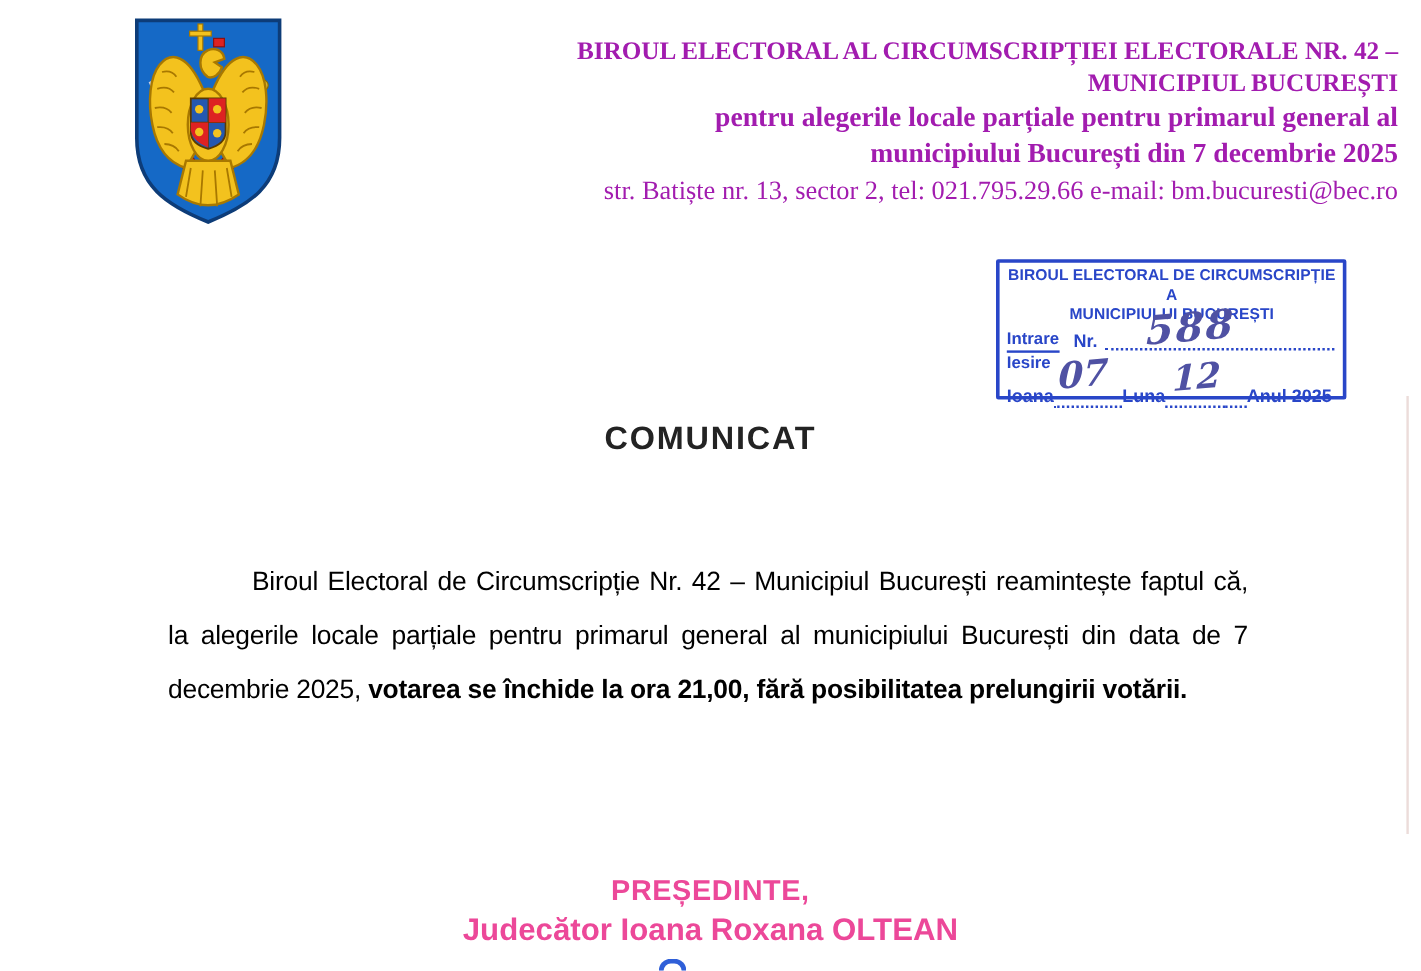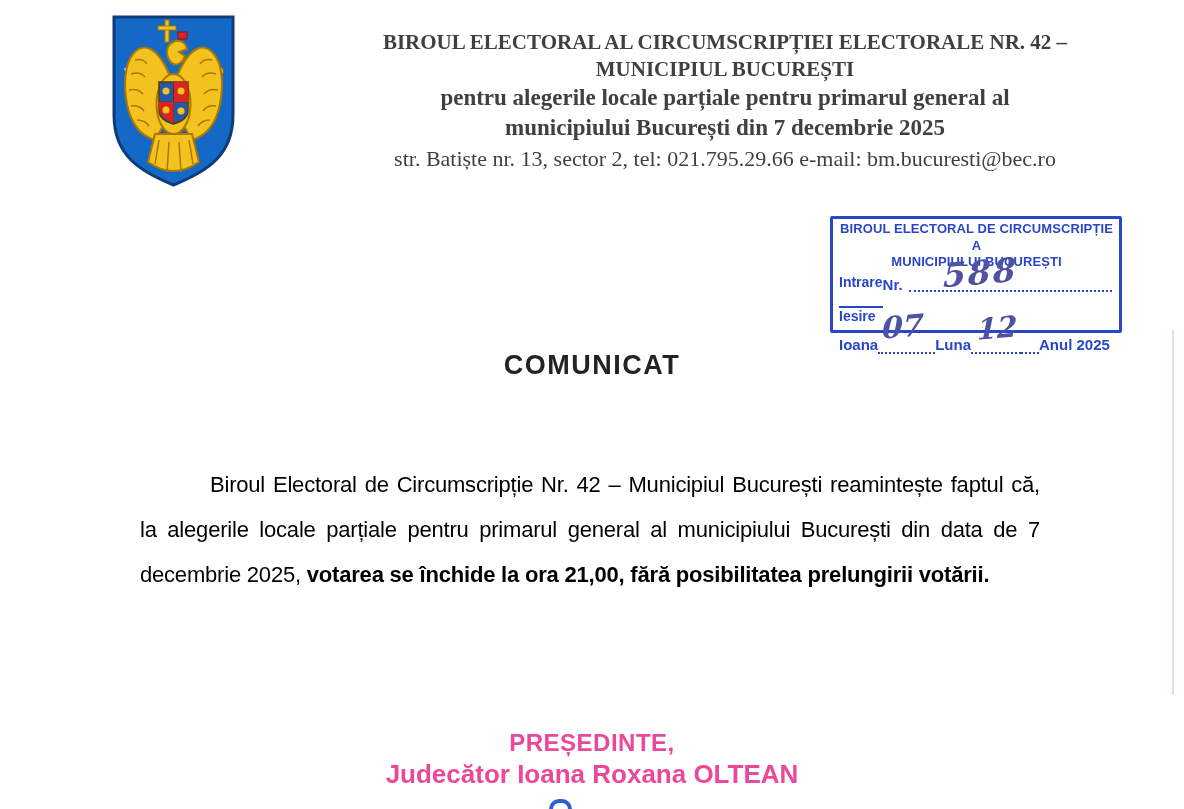--- a/index.html
+++ b/index.html
@@ -8,39 +8,39 @@
     width:1184px;height:809px;
     background:#ffffff;
     overflow:hidden;
     font-family:"Liberation Sans", sans-serif;
   }
 
   
   .coat{position:absolute;left:107px;top:12px;width:133px;height:178px;}
   .letterhead{
     position:absolute;left:285px;top:29px;width:880px;
-    text-align:center;color:#404040;
+    text-align:right;color:#a21caf;
     font-family:"Liberation Serif", serif;
   }
   .lh-caps{font-weight:700;font-size:21px;line-height:27px;}
   .lh-sub{font-weight:700;font-size:23px;line-height:30px;}
   .lh-addr{font-weight:400;font-size:22px;line-height:31px;}
 
   
   .stamp{
     position:absolute;left:830px;top:216px;width:275px;height:107px;
     border:3px solid #2946c8;border-radius:2px;
     color:#2946c8;padding:2px 5px 2px 6px;
     font-family:"Liberation Sans", sans-serif;
   }
   .stamp-title{text-align:center;font-weight:700;font-size:13px;line-height:16.5px;letter-spacing:0.1px;}
   .stamp-row1{display:flex;align-items:flex-start;margin-top:3px;}
   .stamp-io{display:flex;flex-direction:column;font-size:14px;line-height:17px;font-weight:600;}
-  .stamp-io .intrare{border-bottom:2px solid #2946c8;padding-bottom:15px;}
-  .stamp-nr{font-size:15px;font-weight:600;margin-top:2px;}
+  .stamp-io .intrare{border-bottom:2px solid #2946c8;padding-bottom:1px;}
+  .stamp-nr{font-size:15px;font-weight:600;margin-left:12px;margin-top:2px;}
   .leader{position:relative;border-bottom:2px dotted #2946c8;height:16px;}
   .leader-nr{flex:1;margin-left:6px;margin-right:2px;}
   .stamp-row2{display:flex;align-items:flex-end;margin-top:11px;font-size:15px;font-weight:600;line-height:18px;}
   .l1{width:57px;}.l2{width:50px;}.l3{width:18px;}
   .hand{
     position:absolute;color:#4f51a3;
     font-family:"DejaVu Serif", serif;font-style:italic;font-weight:600;
     transform:rotate(-5deg) skewX(-6deg);white-space:nowrap;
   }
   .hand-nr{font-size:33px;top:-21px;left:34px;letter-spacing:2px;}

